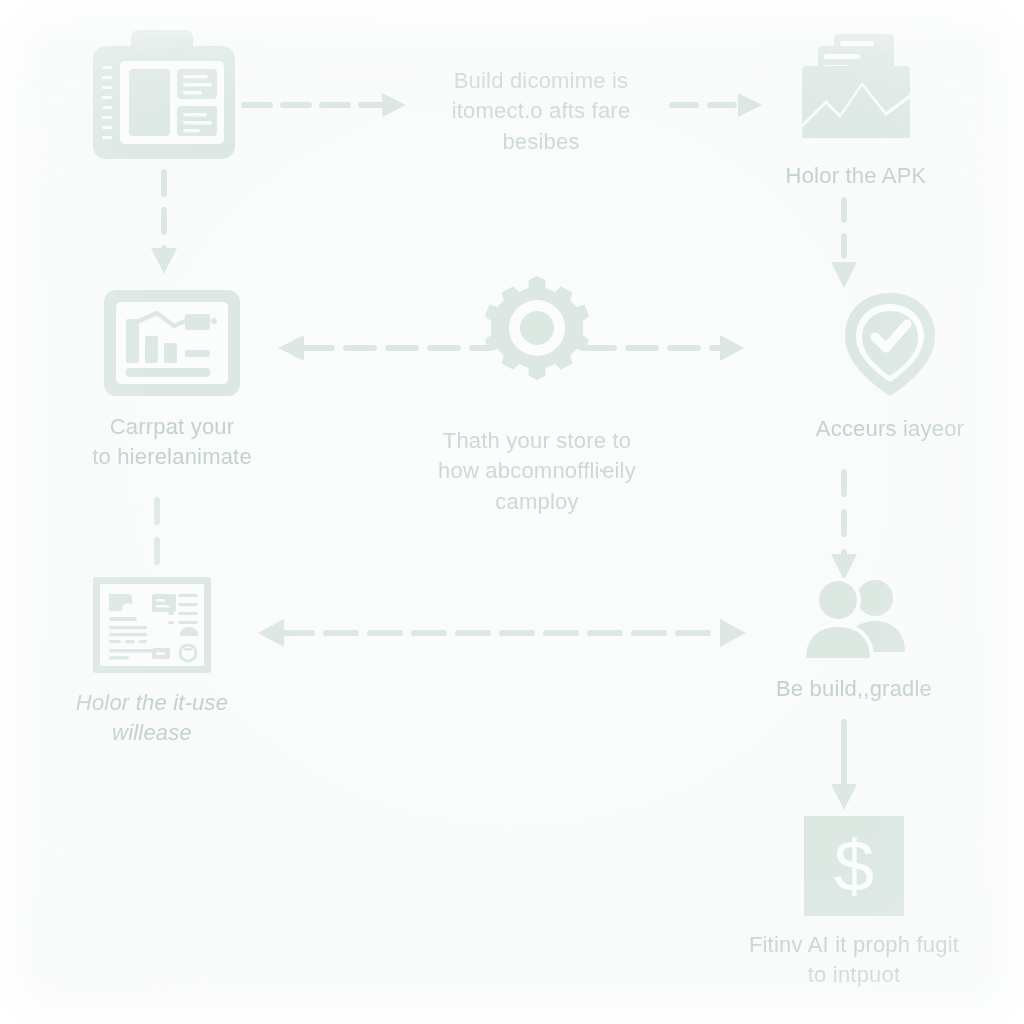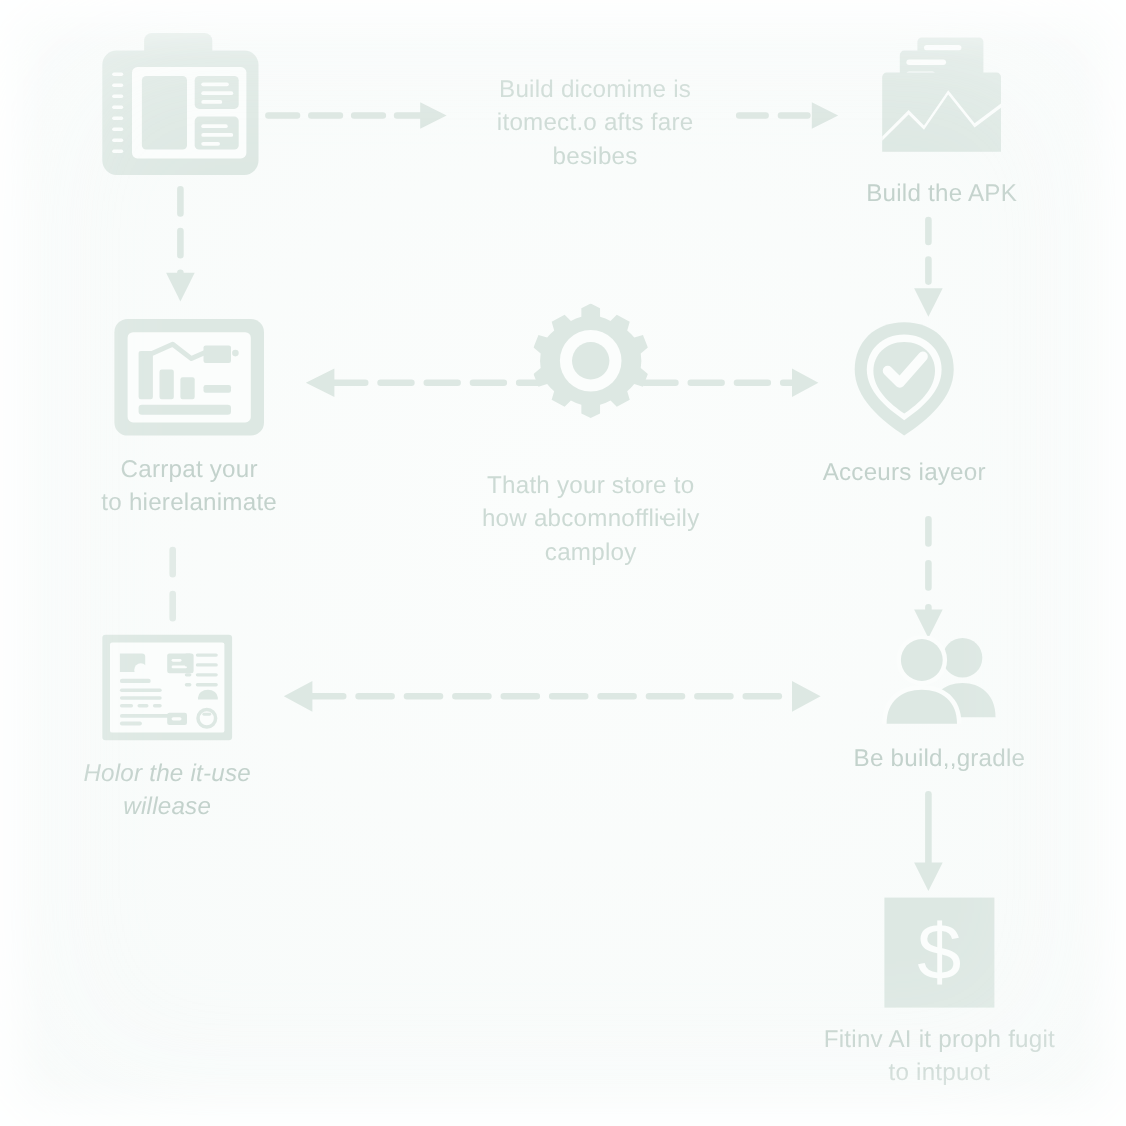--- a/index.html
+++ b/index.html
@@ -184,21 +184,21 @@
         <rect x="44" y="9" width="34" height="5" rx="2.5" fill="#fbfdfc"></rect>
         <rect x="44" y="20" width="24" height="5" rx="2.5" fill="#fbfdfc"></rect>
         <rect x="22" y="14" width="74" height="44" rx="4" fill="#dde8e3"></rect>
         <rect x="28" y="22" width="36" height="5" rx="2.5" fill="#fbfdfc"></rect>
         <rect x="28" y="33" width="26" height="5" rx="2.5" fill="#fbfdfc"></rect>
         <rect x="6" y="34" width="108" height="72" rx="4" fill="#dde8e3"></rect>
         <path d="M6 92 L30 68 L44 82 L66 50 L90 80 L114 62 L114 106 L6 106 Z" fill="#fbfdfc"></path>
         <path d="M6 96 L30 72 L44 86 L66 54 L90 84 L114 66 L114 106 L6 106 Z" fill="#dde8e3"></path>
       </svg>
     </div>
-    <div class="label">Build the APK</div>
+    <div class="label">Holor the APK</div>
   </div>
 
   <div class="node" style="left:82px; top:288px; width:180px;">
     <div class="icon-wrap">
       <svg width="140" height="110" viewBox="0 0 140 110" aria-hidden="true">
         <rect x="2" y="2" width="136" height="106" rx="12" fill="#dde8e3"></rect>
         <rect x="14" y="14" width="112" height="82" rx="5" fill="#fbfdfc"></rect>
         <rect x="24" y="31" width="13" height="44" rx="2" fill="#dde8e3"></rect>
         <rect x="43" y="48" width="13" height="27" rx="2" fill="#dde8e3"></rect>
         <rect x="62" y="55" width="13" height="20" rx="2" fill="#dde8e3"></rect>
@@ -226,21 +226,21 @@
           L34 15.9 A40 40 0 0 1 43.5 12 L43.5 4.2 Z"></path>
         <circle cx="52" cy="52" r="28" fill="#fbfdfc"></circle>
         <circle cx="52" cy="52" r="17" fill="#dde8e3"></circle>
       </svg>
     </div>
     <div class="label center-label">Thath your store to
 how abcomnoffliҽily
 camploy</div>
   </div>
 
-  <div class="node" style="left:722px; top:290px; width:200px;">
+  <div class="node" style="left:790px; top:290px; width:200px;">
     <div class="icon-wrap">
       <svg width="102" height="110" viewBox="0 0 102 110" aria-hidden="true">
         <path d="M51 3 C24 3 6 21 6 46 C6 72 30 92 51 106 C72 92 96 72 96 46 C96 21 78 3 51 3 Z" fill="#dde8e3"></path>
         <path d="M51 14 C31 14 17 28 17 46 C17 66 35 81 51 92 C67 81 85 66 85 46 C85 28 71 14 51 14 Z" fill="#fbfdfc"></path>
         <path d="M51 21 C34 21 23 33 23 47 C23 64 38 77 51 86 C64 77 79 64 79 47 C79 33 68 21 51 21 Z" fill="#dde8e3"></path>
         <path d="M36 47 L47 58 L68 34" fill="none" stroke="#fbfdfc" stroke-width="9" stroke-linecap="round" stroke-linejoin="round"></path>
       </svg>
     </div>
     <div class="label">Acceurs iayeor</div>
   </div>

